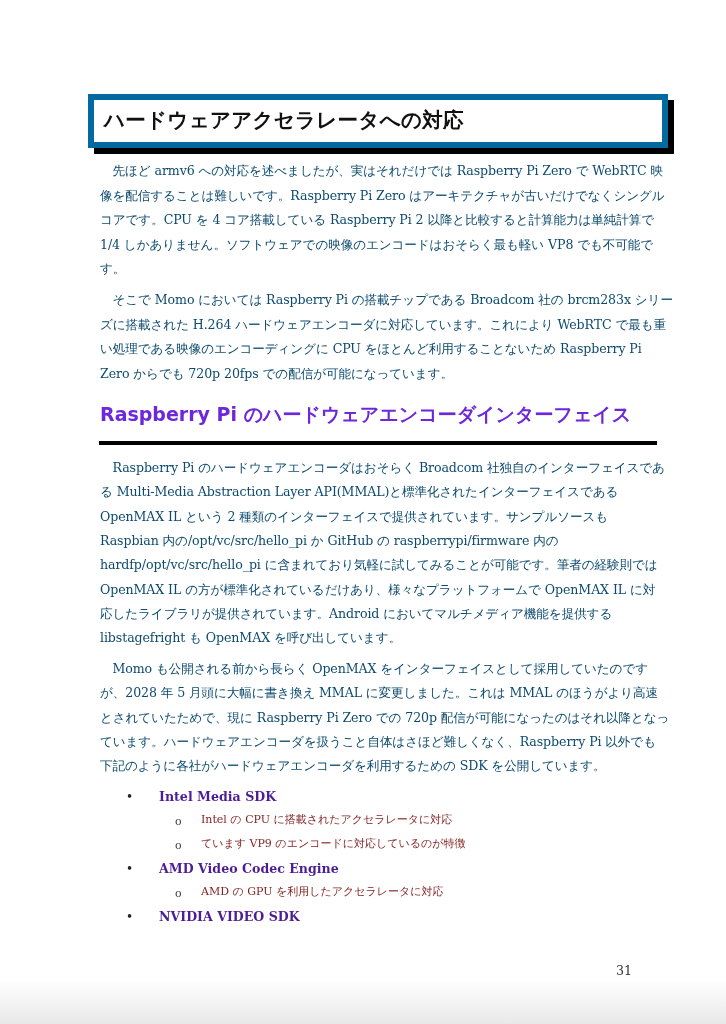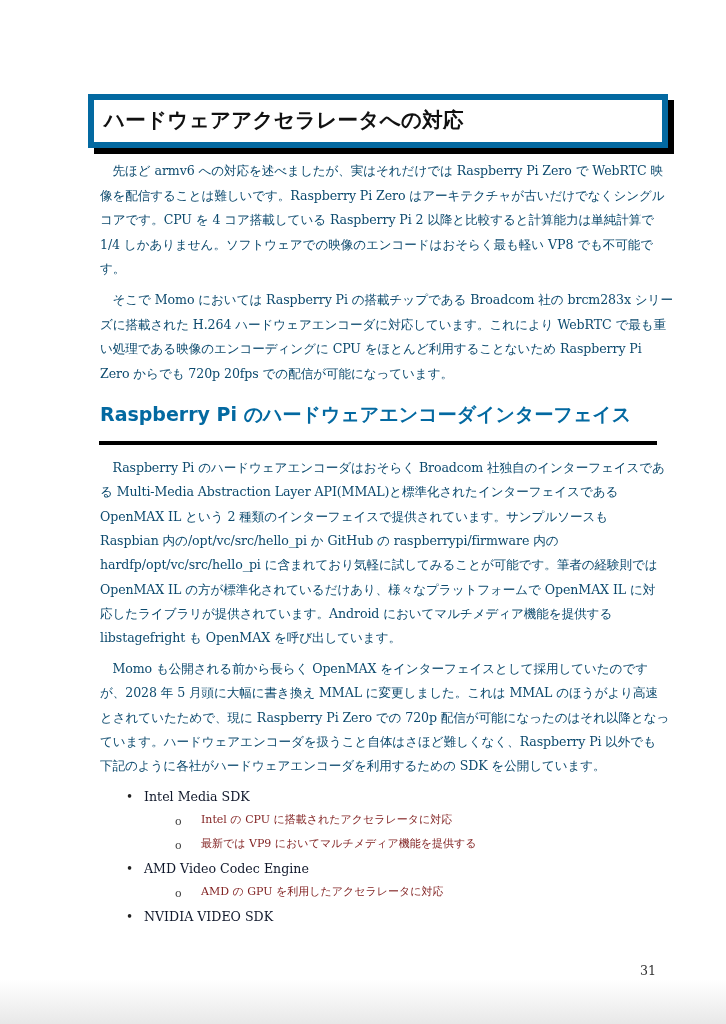--- a/index.html
+++ b/index.html
@@ -20,43 +20,43 @@
     }
     .h1-text {
       position: absolute; left: 10px; top: 6px;
       font-family: "DejaVu Sans", "Liberation Sans", sans-serif;
       font-size: 20.5px; font-weight: bold; color: #111; letter-spacing: 0.3px;
       white-space: nowrap;
     }
     .h2 {
       position: absolute; left: 100px; top: 402px;
       font-family: "DejaVu Sans", "Liberation Sans", sans-serif;
-      font-size: 19px; font-weight: bold; color: #0369a1; white-space: nowrap;
+      font-size: 19px; font-weight: bold; color: #6d28d9; white-space: nowrap;
     }
     .h2-rule {
       position: absolute; left: 99px; top: 441px; width: 558px; height: 4px; background: #000;
     }
     .line {
       position: absolute; left: 100px; font-size: 12.6px; line-height: 16px;
       white-space: nowrap; color: #0c4a6e; letter-spacing: -0.1px;
     }
     .bullet {
       position: absolute; left: 126px; font-size: 12px; color: #222;
     }
     .item-l1 {
-      position: absolute; left: 144px; font-size: 12.6px; font-weight: normal; color: #0f172a; white-space: nowrap;
+      position: absolute; left: 159px; font-size: 12.6px; font-weight: bold; color: #4c1d95; white-space: nowrap;
     }
     .sub-bullet {
       position: absolute; left: 175px; font-size: 11px; color: #444;
     }
     .item-l2 {
       position: absolute; left: 201px; font-size: 11px; color: #7f1d1d; white-space: nowrap;
     }
     .page-num {
-      position: absolute; left: 640px; top: 963px; font-size: 12.6px; color: #333; text-align: center;
+      position: absolute; left: 616px; top: 963px; font-size: 12.6px; color: #333; text-align: center;
     }
   </style>
 </head>
 <body>
 
 <div>
   <div class="h1-box">
     <div class="h1-text">ハードウェアアクセラレータへの対応</div>
   </div>
 
@@ -88,21 +88,21 @@
   <div class="line" style="top:710px">とされていたためで、現に Raspberry Pi Zero での 720p 配信が可能になったのはそれ以降となっ</div>
   <div class="line" style="top:734px">ています。ハードウェアエンコーダを扱うこと自体はさほど難しくなく、Raspberry Pi 以外でも</div>
   <div class="line" style="top:758px">下記のように各社がハードウェアエンコーダを利用するための SDK を公開しています。</div>
 
   <div>
     <span class="bullet" style="top:790px">•</span>
     <span class="item-l1" style="top:789px">Intel Media SDK</span>
     <span class="sub-bullet" style="top:815px">o</span>
     <span class="item-l2" style="top:812px">Intel の CPU に搭載されたアクセラレータに対応</span>
     <span class="sub-bullet" style="top:839px">o</span>
-    <span class="item-l2" style="top:836px">最新では VP9 においてマルチメディア機能を提供する</span>
+    <span class="item-l2" style="top:836px">ています VP9 のエンコードに対応しているのが特徴</span>
     <span class="bullet" style="top:862px">•</span>
     <span class="item-l1" style="top:861px">AMD Video Codec Engine</span>
     <span class="sub-bullet" style="top:887px">o</span>
     <span class="item-l2" style="top:884px">AMD の GPU を利用したアクセラレータに対応</span>
     <span class="bullet" style="top:910px">•</span>
     <span class="item-l1" style="top:909px">NVIDIA VIDEO SDK</span>
   </div>
 
   <div class="page-num">31</div>
   <div class="page-shadow"></div>

